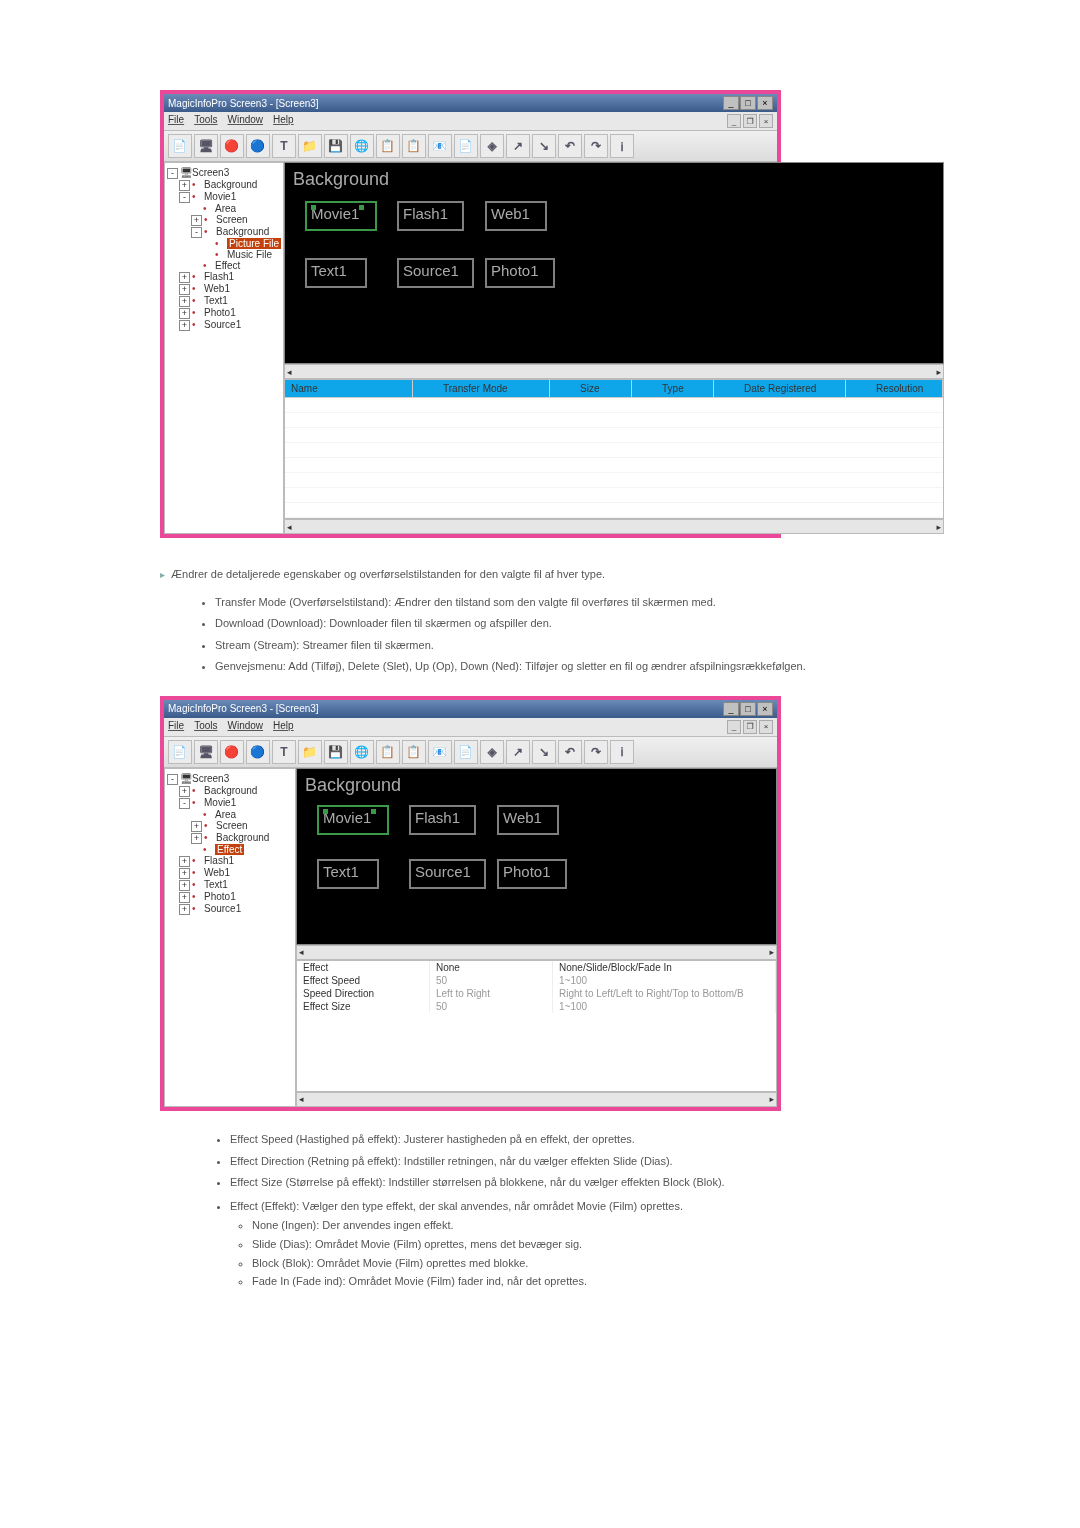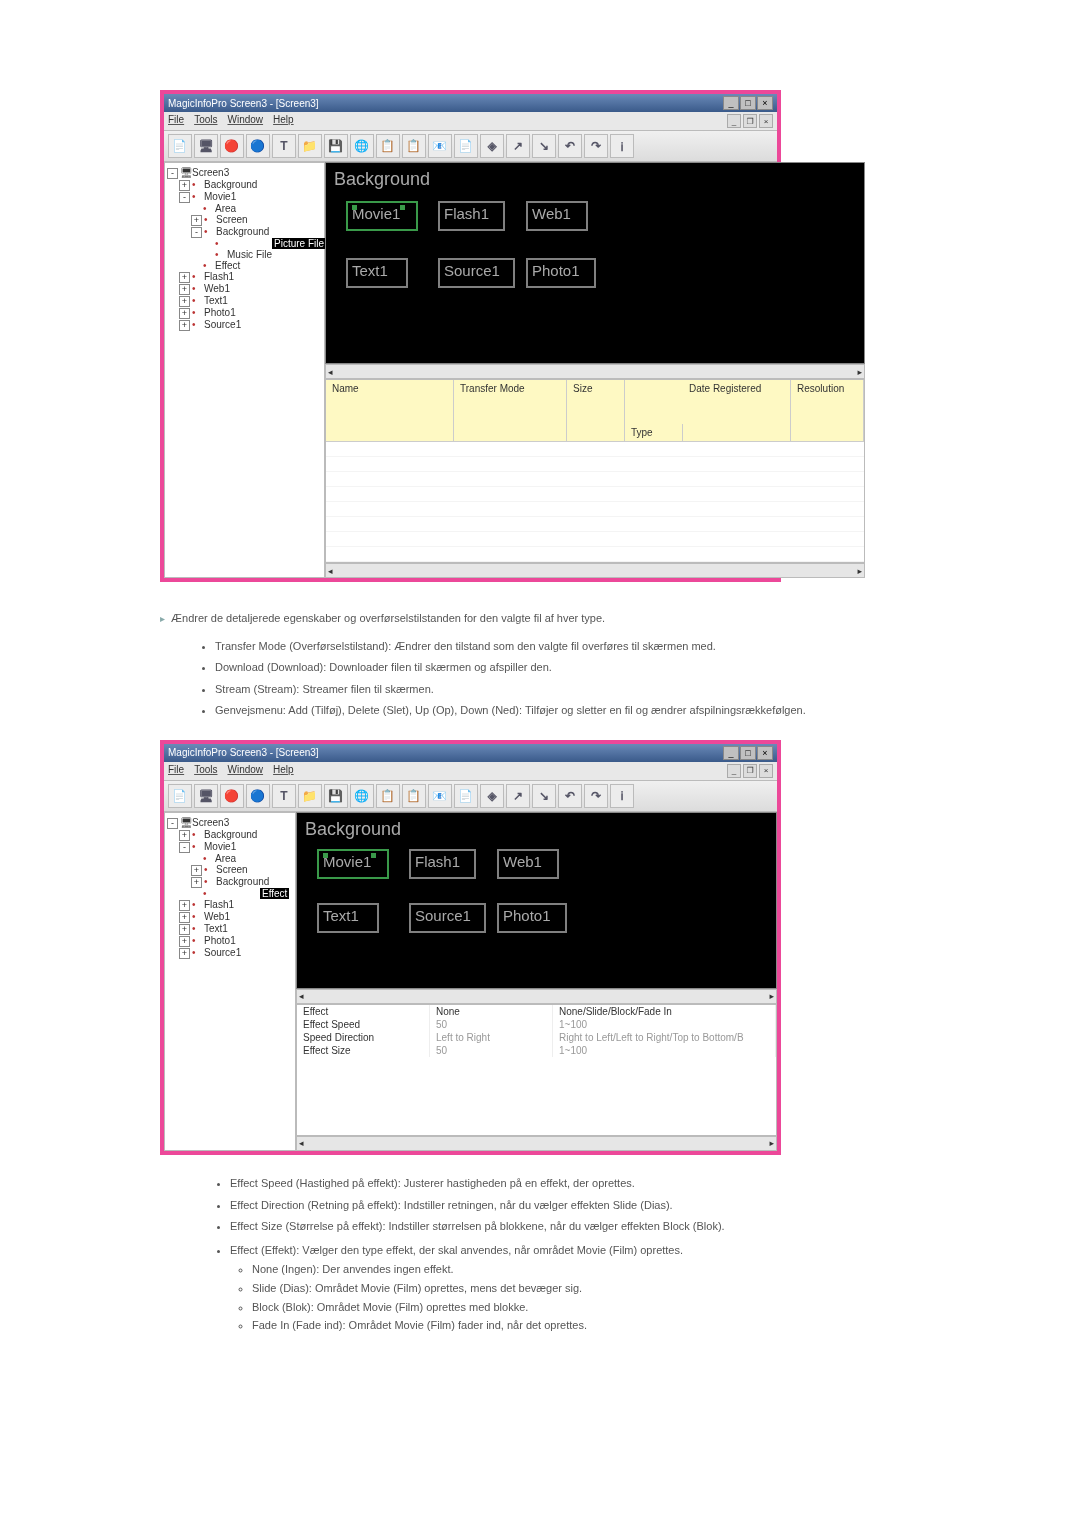--- a/index.html
+++ b/index.html
@@ -88,21 +88,21 @@
     border: 1px solid #bbb;
     font-size: 10px;
     padding: 4px 2px 4px 2px;
     min-height: 200px;
     color: #333;
   }
   .tree .node { white-space: nowrap; }
   .tree .i1 { padding-left: 12px; }
   .tree .i2 { padding-left: 24px; }
   .tree .i3 { padding-left: 36px; }
-  .tree .sel { background: #000000; color: #fff; padding: 0 2px; display:inline-block;margin-left:45px; }
+  .tree .sel { background: #c2410c; color: #fff; padding: 0 2px; display:inline-block; }
   .tree .ex { display:inline-block; width:9px; height:9px; border:1px solid #888; text-align:center; line-height:8px; font-size:9px; margin-right:2px; color:#333; }
   .tree .bullet { display:inline-block; width:10px; height:10px; margin-right:2px; font-size:10px; }
   .canvas-col {
     flex: 1;
     display: flex;
     flex-direction: column;
   }
   .canvas {
     background: #000;
     color: #8a8a8a;
@@ -137,22 +137,23 @@
     font-size: 9px;
     padding: 0 2px;
   }
   .grid {
     background: #f4f4f4;
     border: 1px solid #bbb;
     font-size: 10px;
   }
   .grid .ghdr {
     display: flex;
-    background: #fef9c3;
+    background: #0ea5e9;
     border-bottom: 1px solid #ccc;
+    gap: 24px;
   }
   .grid .ghdr > div {
     padding: 3px 6px;
     border-right: 1px solid #ccc;
   }
   .grid .rows {
     height: 120px;
     background: repeating-linear-gradient(#fff,#fff 14px,#f4f4f4 14px,#f4f4f4 15px);
   }
   .grid .row { display:flex; }
@@ -276,21 +277,21 @@
         </div>
         <div class="scroll-stub">
             <span>◂</span>
             <span>▸</span>
           </div>
         <div class="grid">
           <div class="ghdr" id="grid1hdr">
               <div style="width: 115px;">Name</div>
               <div style="width: 100px;">Transfer Mode</div>
               <div style="width: 45px;">Size</div>
-              <div style="width: 45px; margin-top: 44px;">Type</div>
+              <div style="width: 45px;">Type</div>
               <div style="width: 95px;">Date Registered</div>
               <div style="width: 60px;">Resolution</div>
             </div>
           <div class="rows"></div>
         </div>
         <div class="scroll-stub">
             <span>◂</span>
             <span>▸</span>
           </div>
       </div>

